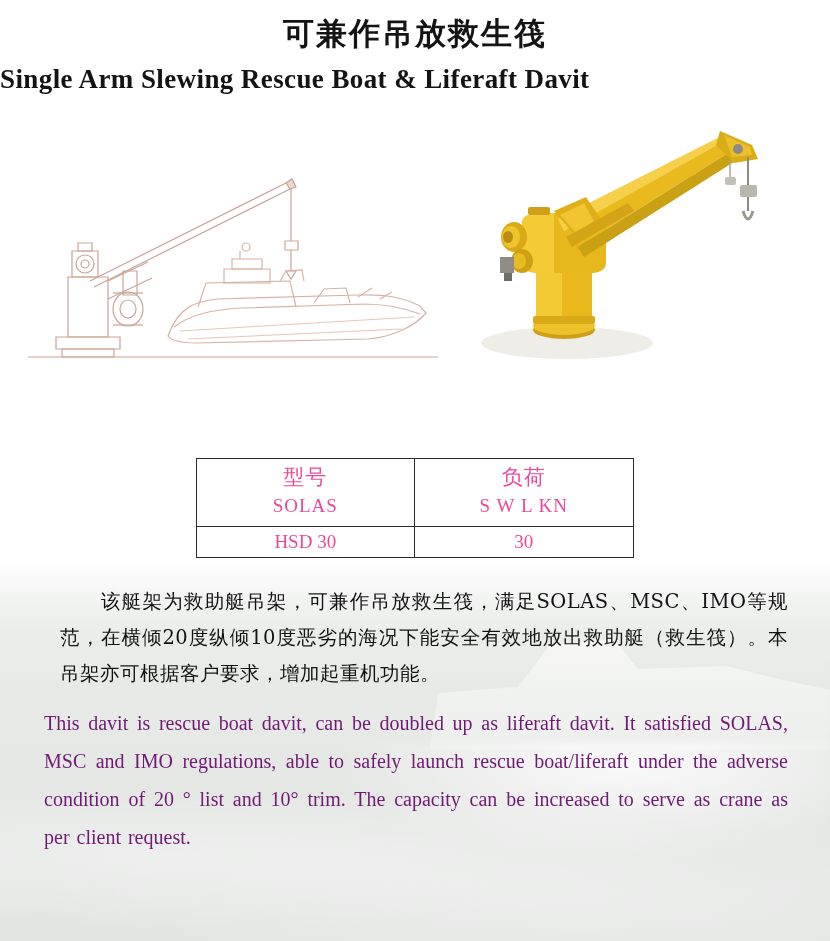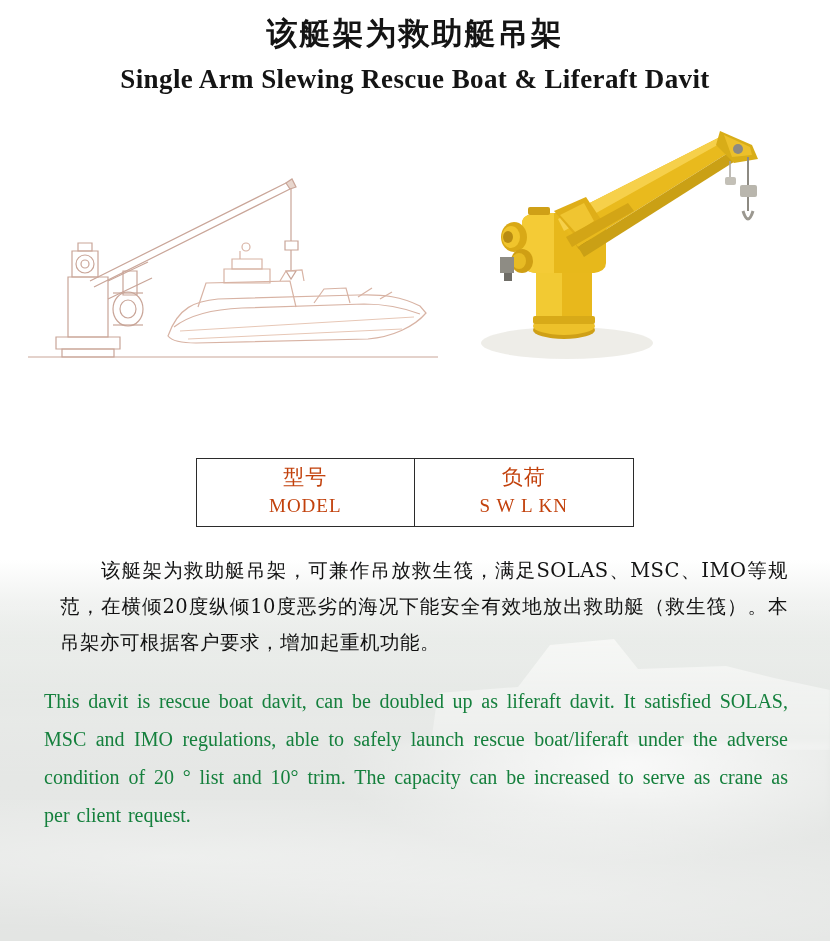--- a/index.html
+++ b/index.html
@@ -92,21 +92,20 @@
   .title-cn {
     text-align: center;
     font-family: "DejaVu Serif", serif;
     font-weight: bold;
     font-size: 31px;
     letter-spacing: 2px;
     margin: 13px 0 0 0;
     color: #141414;
   }
   .title-en {
-    text-align: center;
     font-family: "Liberation Serif", serif;
     font-weight: bold;
     font-size: 27px;
     letter-spacing: 0.4px;
     margin: 9px 0 0 0;
     color: #141414;
   }
 
   
   .illustration {
@@ -136,21 +135,21 @@
   table.spec {
     border-collapse: collapse;
     width: 438px;
     background: rgba(255,255,255,0.55);
   }
   table.spec td, table.spec th {
     border: 1.5px solid #2b2b2b;
     text-align: center;
     font-family: "Liberation Serif", serif;
     font-size: 19px;
-    color: #c2410c;
+    color: #ec4899;
     padding: 3px 4px;
     font-weight: normal;
   }
   table.spec th .cn {
     display: block;
     font-family: "DejaVu Serif", serif;
     font-size: 21px;
     line-height: 1.45;
     letter-spacing: 1px;
   }
@@ -181,38 +180,38 @@
     margin: 0 0 6px 16px;
     text-align: justify;
     text-indent: 2.1em;
     color: #121212;
     letter-spacing: 0.5px;
   }
   p.en {
     font-family: "Liberation Serif", serif;
     font-size: 20px;
     line-height: 1.9;
-    margin: 21px 0 0 0;
+    margin: 12px 0 0 0;
     text-align: justify;
-    color: #15803d;
+    color: #701a75;
     word-spacing: 2px;
   }
 </style>
 </head>
 <body>
 
 <div class="page-bg"></div>
 <div class="bg-ship"></div>
 <div class="bg-wake"></div>
 <div class="bg-foam"></div>
 <div class="veil"></div>
 
 <div class="content">
 
-  <h1 class="title-cn">该艇架为救助艇吊架</h1>
+  <h1 class="title-cn">可兼作吊放救生筏</h1>
   <h2 class="title-en">Single Arm Slewing Rescue Boat &amp; Liferaft Davit</h2>
 
   <div class="illustration">
 
     <div class="ill-left">
       <svg width="410" height="300" viewBox="0 0 410 300" fill="none">
         <g stroke="#c9a598" stroke-width="1.2" fill="none">
 
           <path d="M62 150 L258 52"></path>
           <path d="M66 156 L262 58"></path>
@@ -317,29 +316,33 @@
   <div class="table-wrap">
     <table class="spec">
       <colgroup>
           <col class="c1">
           <col class="c2">
         </colgroup>
       <thead>
         <tr>
           <th>
             <span class="cn">型号</span>
-            <span class="en">MODEL</span>
+            <span class="en">SOLAS</span>
           </th>
           <th>
             <span class="cn">负荷</span>
             <span class="en">S W L   KN</span>
           </th>
         </tr>
       </thead>
       <tbody>
+        <tr>
+          <td>HSD 30</td>
+          <td>30</td>
+        </tr>
       </tbody>
     </table>
   </div>
 
   <div class="body-text">
     <p class="cn">该艇架为救助艇吊架，可兼作吊放救生筏，满足SOLAS、MSC、IMO等规范，在横倾20度纵倾10度恶劣的海况下能安全有效地放出救助艇（救生筏）。本吊架亦可根据客户要求，增加起重机功能。</p>
     <p class="en">This davit is rescue boat davit, can be doubled up as liferaft davit. It satisfied SOLAS, MSC and IMO regulations, able to safely launch rescue boat/liferaft under the adverse condition of 20 ° list and 10° trim. The capacity can be increased to serve as crane as per client request.</p>
   </div>
 
 </div>

